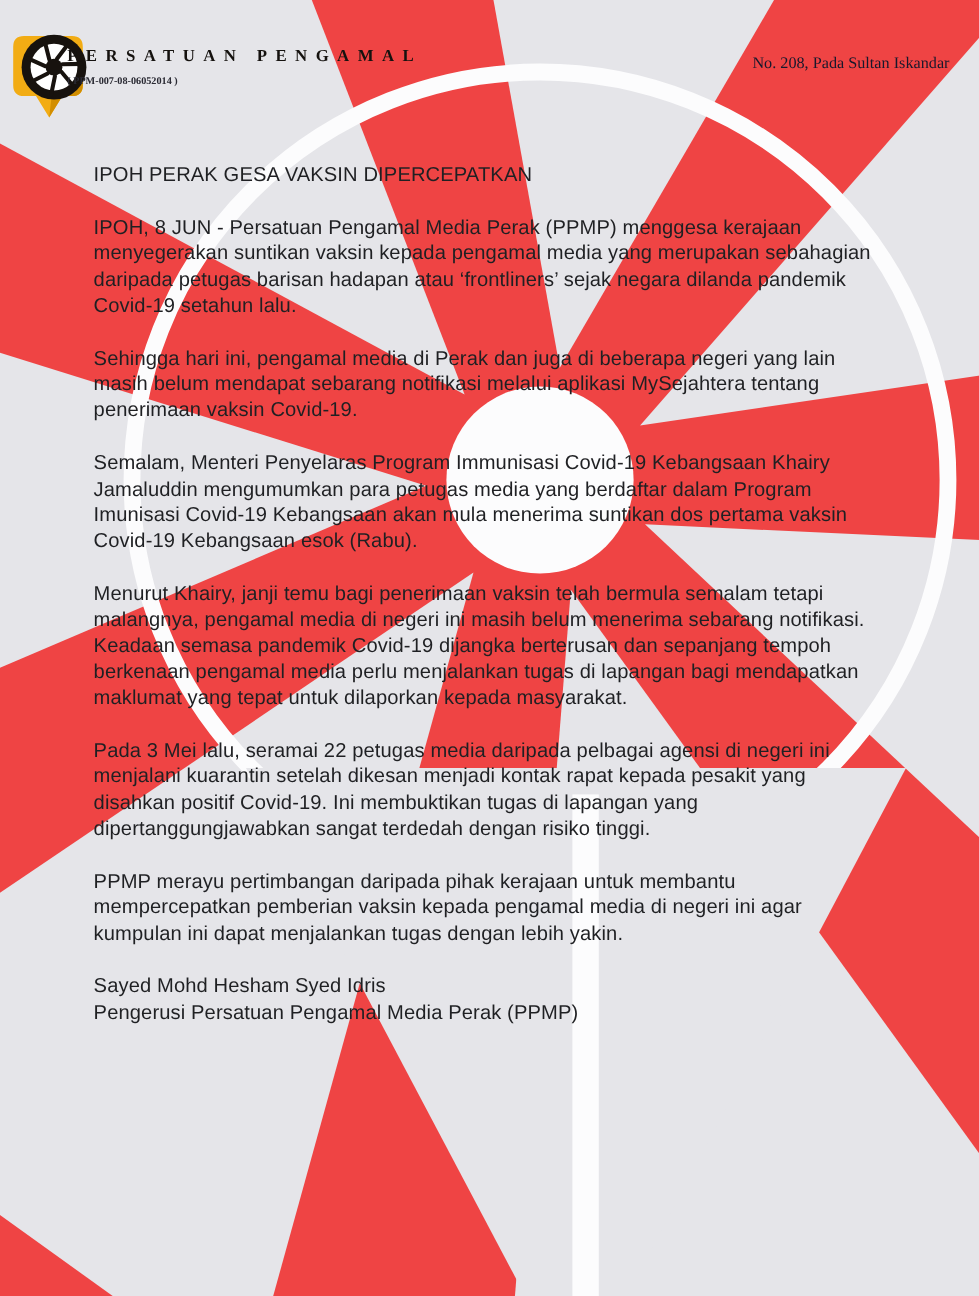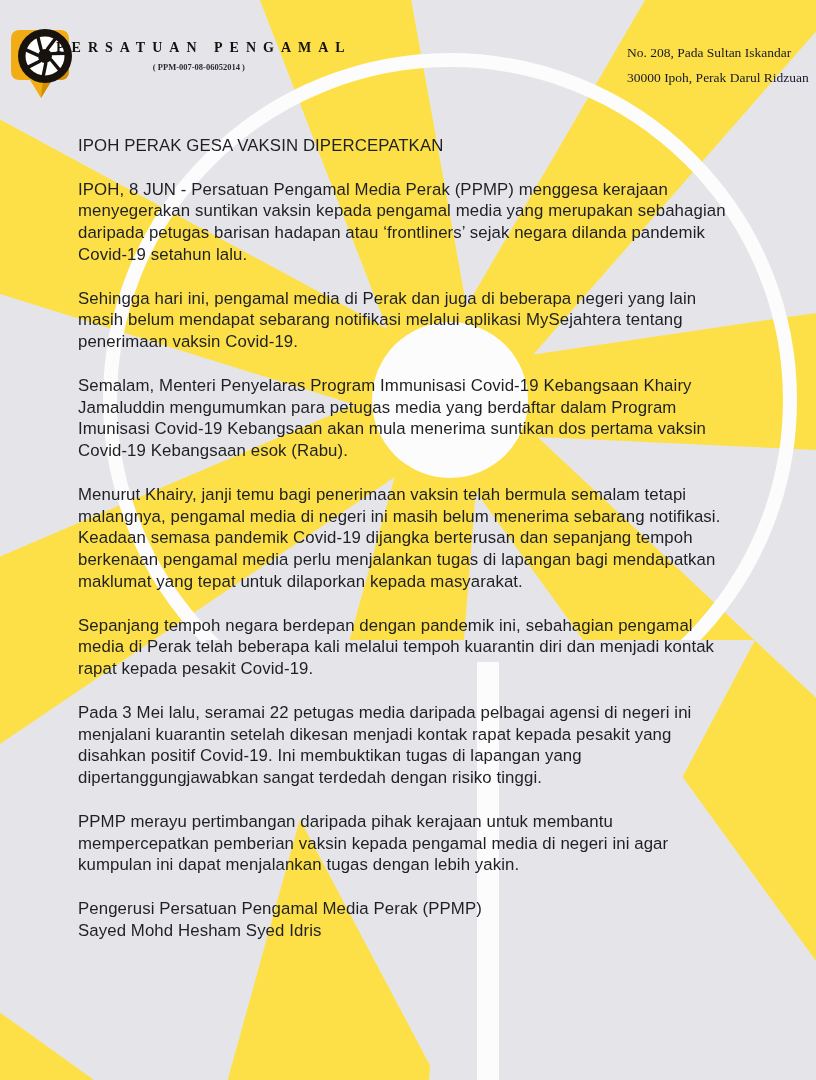--- a/index.html
+++ b/index.html
@@ -1,39 +1,39 @@
 <!DOCTYPE html>
 <html><head>
 <meta charset="utf-8">
 <style>
   html,body{margin:0;padding:0;background:#fcfcfd;}
   .page{
     position:relative;
     width:816px;height:1080px;
-    background:#fde047;
+    background:#ef4444;
     overflow:hidden;
     font-family:"Liberation Sans",sans-serif;
     color:#1f2023;
   }
   .watermark{position:absolute;inset:0;z-index:0;}
   .letterhead{position:absolute;top:0;left:0;right:0;height:130px;z-index:2;}
   .logo{position:absolute;top:27px;left:8px;width:66px;height:76px;}
   .org{position:absolute;top:40px;left:56px;white-space:nowrap;}
   .org-top{
     font-family:"Liberation Serif",serif;
     font-size:14px;letter-spacing:7px;font-weight:bold;color:#15120f;
   }
   .org-main{
     font-family:"Liberation Serif",serif;
     font-size:40px;line-height:40px;letter-spacing:1px;color:#15120f;margin-top:1px;
   }
   .org-reg{
     font-family:"Liberation Serif",serif;
     font-size:8.5px;font-weight:bold;color:#2a2a33;
-    margin-top:6px;text-align:center;padding-right:10px;
+    margin-top:6px;text-align:left;padding-right:10px;
   }
   .address{
     position:absolute;top:40px;left:627px;
     font-family:"Liberation Serif",serif;
     font-size:13.5px;line-height:25px;color:#17182c;
   }
   .body-text{
     position:absolute;left:78px;top:135px;width:700px;z-index:2;
     font-size:16.8px;line-height:21.8px;letter-spacing:0.1px;
   }
@@ -89,21 +89,20 @@
         </g>
         <circle cx="37" cy="29" r="7" fill="#17120e"></circle>
       </svg>
     </div>
     <div class="org">
       <div class="org-top">PERSATUAN PENGAMAL</div>
       <div class="org-reg">( PPM-007-08-06052014 )</div>
     </div>
     <div class="address">
       <div>No. 208, Pada Sultan Iskandar</div>
-      <div>30000 Ipoh, Perak Darul Ridzuan</div>
     </div>
   </header>
 
   <main class="body-text">
     <h1 class="doc-title">IPOH PERAK GESA VAKSIN DIPERCEPATKAN</h1>
     <p>IPOH, 8 JUN - Persatuan Pengamal Media Perak (PPMP) menggesa kerajaan
 menyegerakan suntikan vaksin kepada pengamal media yang merupakan sebahagian
 daripada petugas barisan hadapan atau ‘frontliners’ sejak negara dilanda pandemik
 Covid-19 setahun lalu.</p>
     <p>Sehingga hari ini, pengamal media di Perak dan juga di beberapa negeri yang lain
@@ -111,29 +110,26 @@
 penerimaan vaksin Covid-19.</p>
     <p>Semalam, Menteri Penyelaras Program Immunisasi Covid-19 Kebangsaan Khairy
 Jamaluddin mengumumkan para petugas media yang berdaftar dalam Program
 Imunisasi Covid-19 Kebangsaan akan mula menerima suntikan dos pertama vaksin
 Covid-19 Kebangsaan esok (Rabu).</p>
     <p>Menurut Khairy, janji temu bagi penerimaan vaksin telah bermula semalam tetapi
 malangnya, pengamal media di negeri ini masih belum menerima sebarang notifikasi.
 Keadaan semasa pandemik Covid-19 dijangka berterusan dan sepanjang tempoh
 berkenaan pengamal media perlu menjalankan tugas di lapangan bagi mendapatkan
 maklumat yang tepat untuk dilaporkan kepada masyarakat.</p>
-    <p>Sepanjang tempoh negara berdepan dengan pandemik ini, sebahagian pengamal
-media di Perak telah beberapa kali melalui tempoh kuarantin diri dan menjadi kontak
-rapat kepada pesakit Covid-19.</p>
     <p>Pada 3 Mei lalu, seramai 22 petugas media daripada pelbagai agensi di negeri ini
 menjalani kuarantin setelah dikesan menjadi kontak rapat kepada pesakit yang
 disahkan positif Covid-19. Ini membuktikan tugas di lapangan yang
 dipertanggungjawabkan sangat terdedah dengan risiko tinggi.</p>
     <p>PPMP merayu pertimbangan daripada pihak kerajaan untuk membantu
 mempercepatkan pemberian vaksin kepada pengamal media di negeri ini agar
 kumpulan ini dapat menjalankan tugas dengan lebih yakin.</p>
     <div class="signature">
+      <div>Sayed Mohd Hesham Syed Idris</div>
       <div>Pengerusi Persatuan Pengamal Media Perak (PPMP)</div>
-      <div>Sayed Mohd Hesham Syed Idris</div>
     </div>
   </main>
 
 </div>
 
 </body></html>

